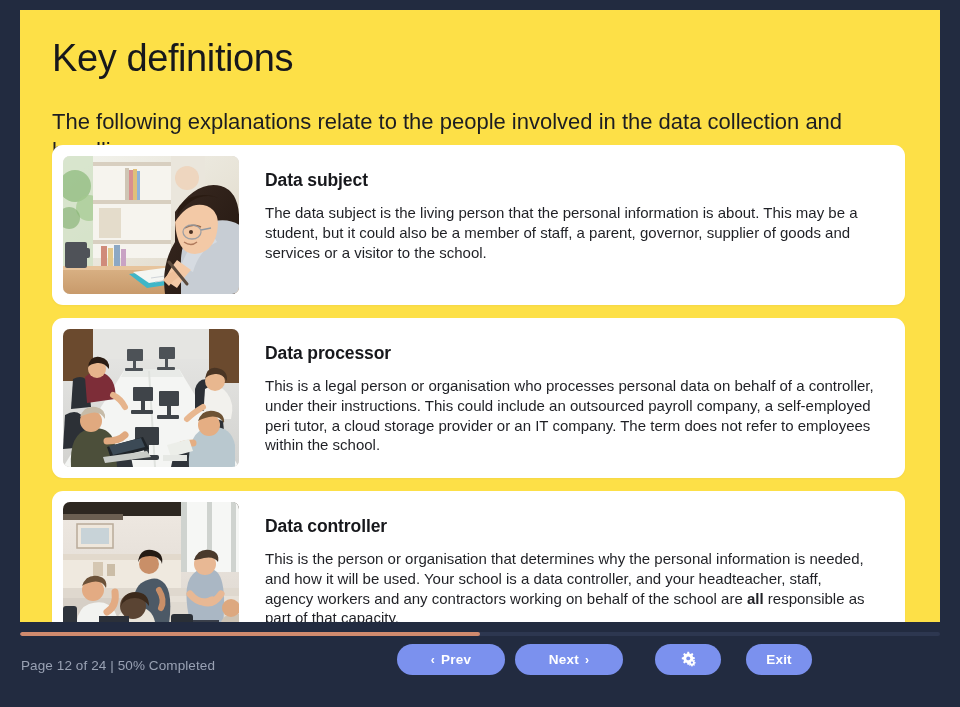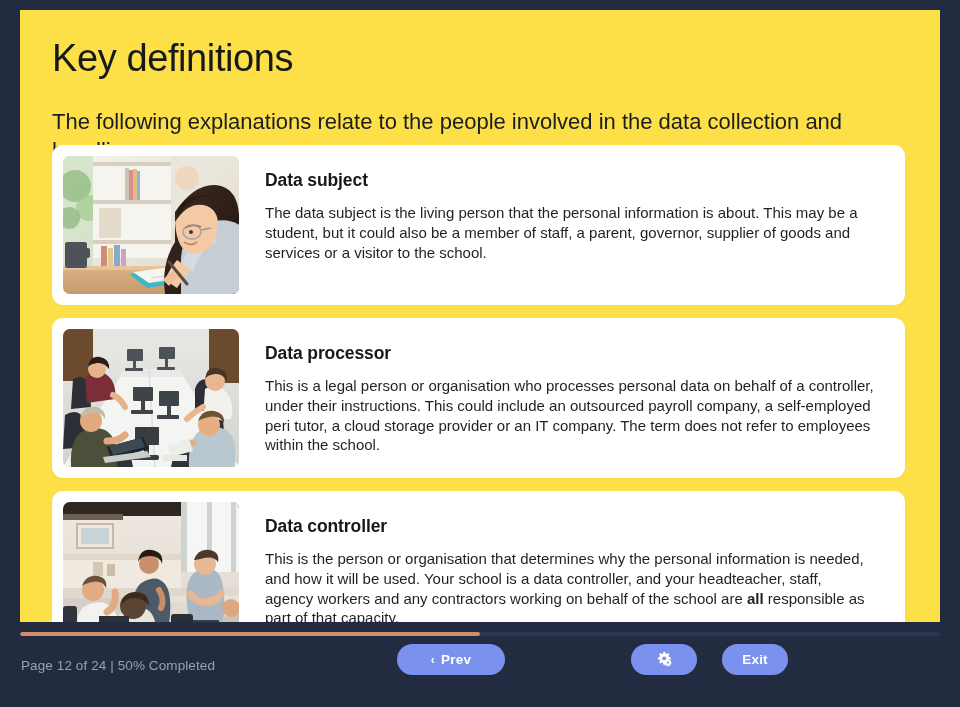--- a/index.html
+++ b/index.html
@@ -149,21 +149,21 @@
   .nav-center {
     position: absolute;
     left: 397px;
     top: 4px;
     display: flex;
     gap: 10px;
   }
 
   .nav-right {
     position: absolute;
-    right: 32px;
+    right: 8px;
     top: 4px;
     display: flex;
     gap: 25px;
   }
 
   .btn {
     border: none;
     background: #7b91ee;
     color: #ffffff;
     font-family: "Liberation Sans", sans-serif;
@@ -410,20 +410,24 @@
 
   <div class="footer">
 
     <div class="page-indicator">Page 12 of 24 | 50% Completed</div>
 
     <div class="nav-center">
       <button class="btn btn-prev">
         <span class="chev">‹</span>
         <span>Prev</span>
       </button>
+      <button class="btn btn-next">
+        <span>Next</span>
+        <span class="chev">›</span>
+      </button>
     </div>
 
     <div class="nav-right">
       <button class="btn btn-settings">
         <span>
           <svg viewBox="0 0 24 24" aria-hidden="true">
             <g fill="#ffffff">
               <path d="M10.6 2.2h2.2l.35 2.1c.62.17 1.2.43 1.72.77l1.8-1.2 1.56 1.56-1.2 1.8c.34.52.6 1.1.77 1.72l2.1.35v2.2l-2.1.35c-.17.62-.43 1.2-.77 1.72l1.2 1.8-1.56 1.56-1.8-1.2c-.52.34-1.1.6-1.72.77l-.35 2.1h-2.2l-.35-2.1a6.3 6.3 0 0 1-1.72-.77l-1.8 1.2L5.2 15.4l1.2-1.8a6.3 6.3 0 0 1-.77-1.72l-2.1-.35v-2.2l2.1-.35c.17-.62.43-1.2.77-1.72l-1.2-1.8L6.76 3.9l1.8 1.2a6.3 6.3 0 0 1 1.72-.77z"></path>
               <circle cx="11.7" cy="10.6" r="2.5" fill="#7b91ee"></circle>
               <path d="M18.1 14.6h1.3l.2 1.2c.36.1.7.25 1 .45l1.05-.7.92.92-.7 1.05c.2.3.35.64.45 1l1.2.2v1.3l-1.2.2c-.1.36-.25.7-.45 1l.7 1.05-.92.92-1.05-.7c-.3.2-.64.35-1 .45l-.2 1.2h-1.3l-.2-1.2a3.7 3.7 0 0 1-1-.45l-1.05.7-.92-.92.7-1.05a3.7 3.7 0 0 1-.45-1l-1.2-.2v-1.3l1.2-.2c.1-.36.25-.7.45-1l-.7-1.05.92-.92 1.05.7c.3-.2.64-.35 1-.45z" transform="translate(-2.4 -3.2)"></path>

